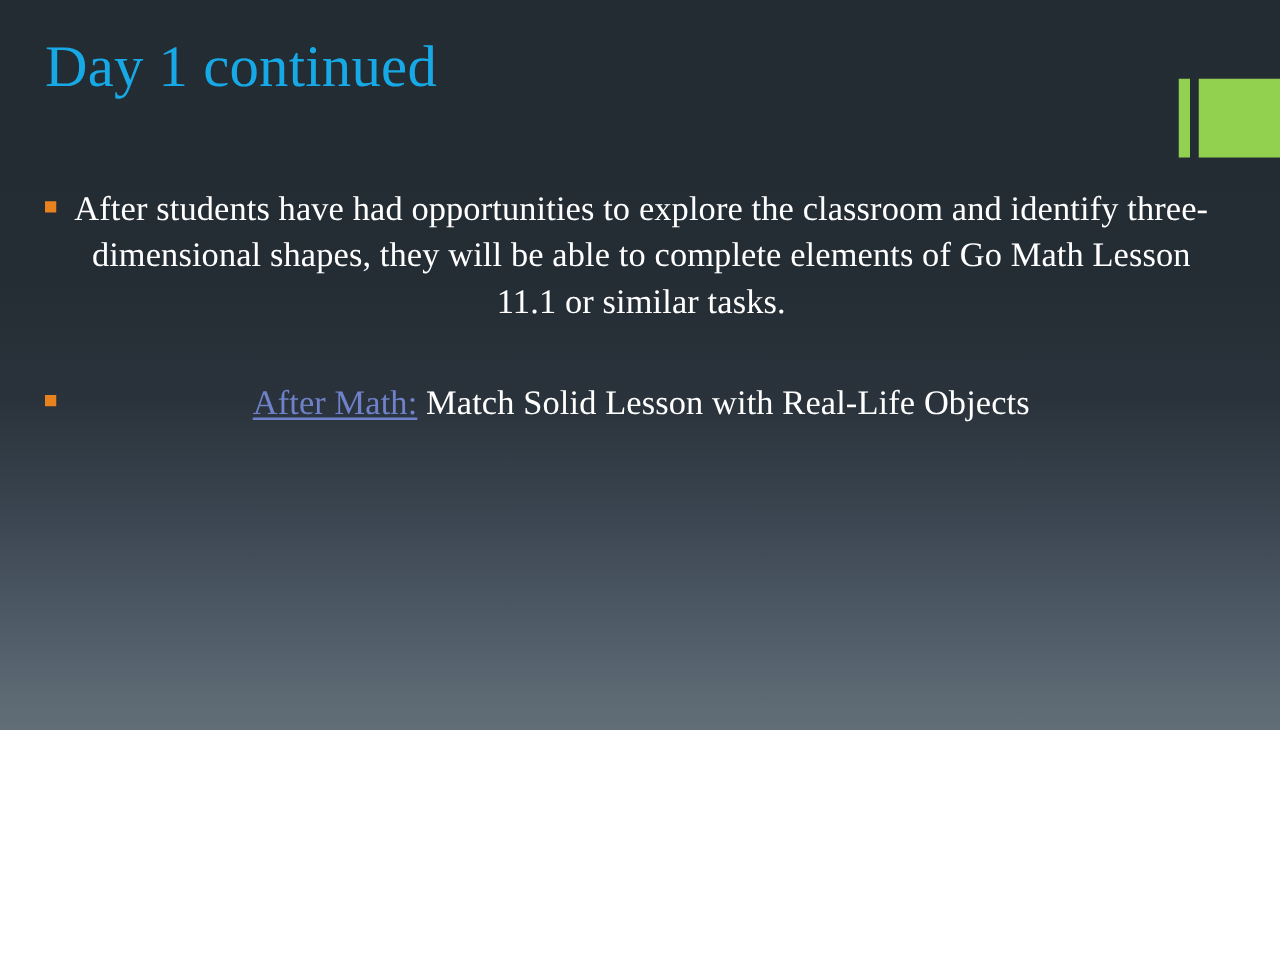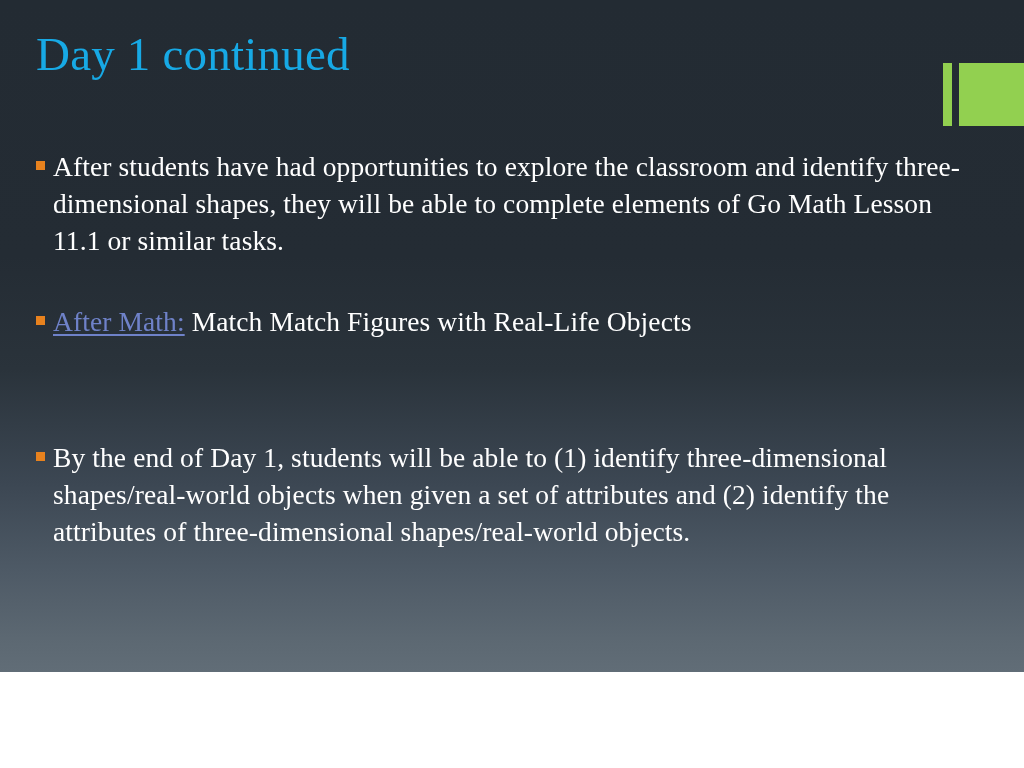--- a/index.html
+++ b/index.html
@@ -10,21 +10,21 @@
   body {
     width: 1024px;
     height: 768px;
     overflow: hidden;
     font-family: "Liberation Serif", "DejaVu Serif", serif;
   }
 
   #slide {
     position: relative;
     width: 1024px;
-    height: 672px;
+    height: 584px;
     background: linear-gradient(to bottom,
         #232b33 0%,
         #242c34 38%,
         #2a333b 55%,
         #3c4753 72%,
         #4e5a66 85%,
         #5c6872 95%,
         #616d77 100%);
     overflow: hidden;
   }
@@ -68,20 +68,21 @@
     font-weight: normal;
     margin: 0;
   }
 
   
   #body-content {
     position: absolute;
     left: 36px;
     top: 148px;
     width: 940px;
+    text-align: center;
   }
 
   .bullet-row {
     display: flex;
     align-items: flex-start;
   }
 
   .bullet-marker {
     flex: 0 0 auto;
     width: 9px;
@@ -129,24 +130,20 @@
 
     <div class="bullet-row" id="bullet-0">
       <span class="bullet-marker"></span>
       <span class="bullet-text">After students have had opportunities to explore the classroom and identify three-dimensional shapes, they will be able to complete elements of Go Math Lesson 11.1 or similar tasks.</span>
     </div>
 
     <div class="spacer-1"></div>
 
     <div class="bullet-row" id="bullet-1">
       <span class="bullet-marker"></span>
-      <span class="bullet-text"><a class="hyperlink" href="#">After Math:</a><span> Match Match Figures with Real-Life Objects</span></span>
+      <span class="bullet-text"><a class="hyperlink" href="#">After Math:</a><span> Match Solid Lesson with Real-Life Objects</span></span>
     </div>
 
     <div class="spacer-2"></div>
 
-    <div class="bullet-row" id="bullet-2">
-      <span class="bullet-marker"></span>
-      <span class="bullet-text">By the end of Day 1, students will be able to (1) identify three-dimensional shapes/real-world objects when given a set of attributes and (2) identify the attributes of three-dimensional shapes/real-world objects.</span>
-    </div>
 
   </div>
 </div>
 
 </body></html>

